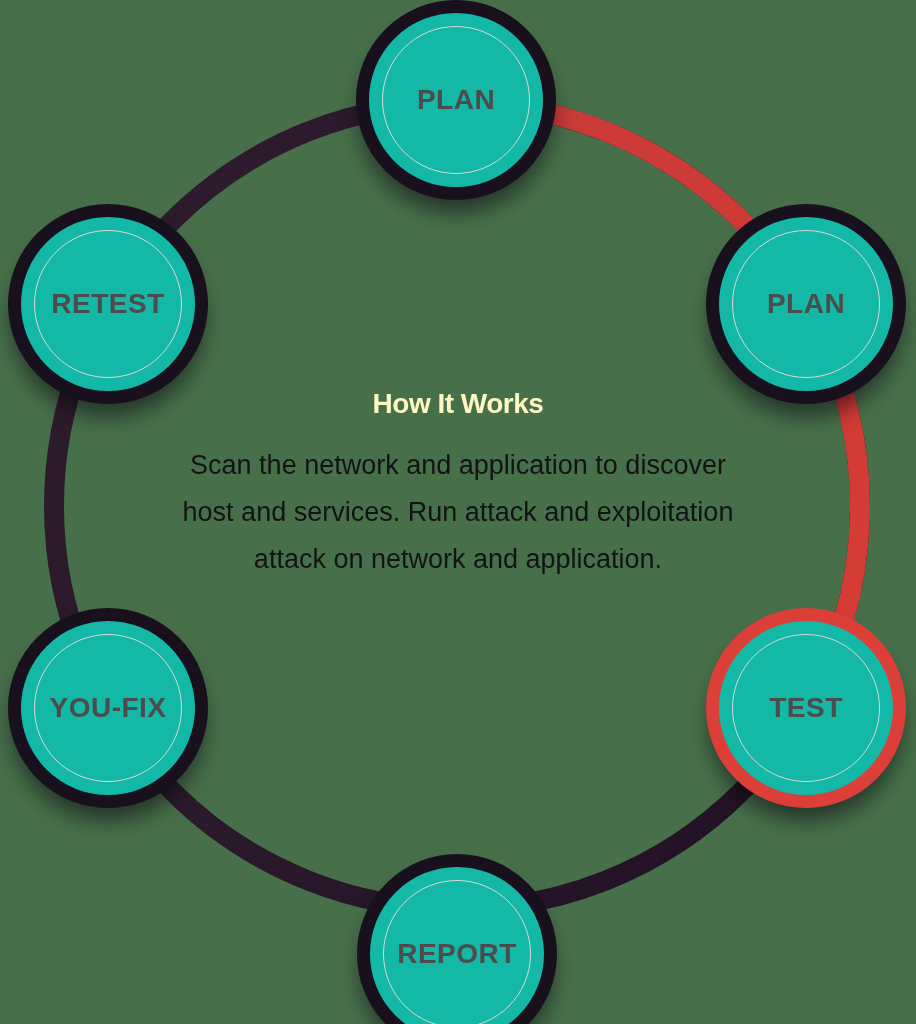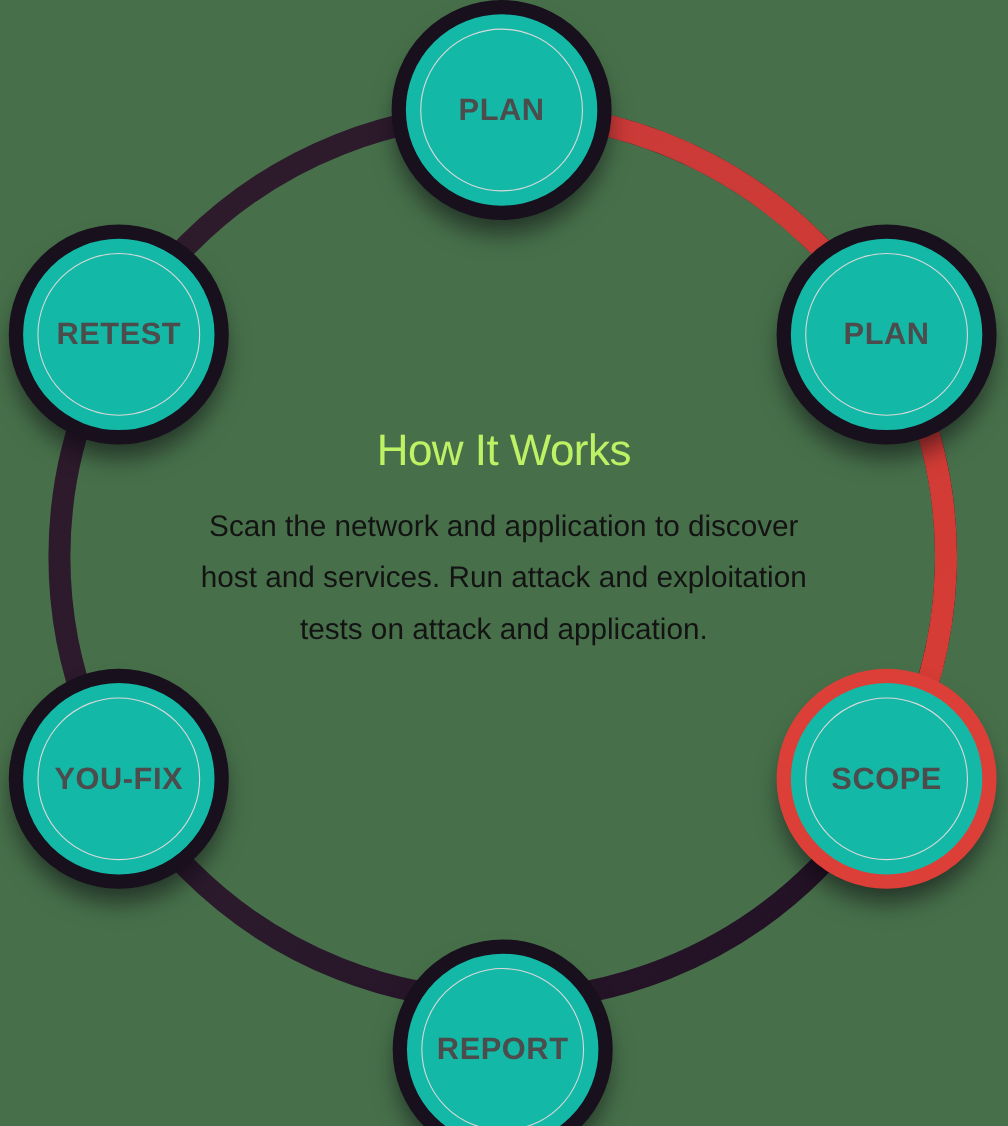--- a/index.html
+++ b/index.html
@@ -47,21 +47,21 @@
   .node-retest  { left: 8px;   top: 204px; }
 
   
   .center-copy {
     position: absolute; z-index: 2;
     left: 163px; top: 388px; width: 590px;
     text-align: center;
   }
   .center-copy h2 {
     margin: 0 0 22px 0;
-    font-size: 40px; font-weight: 400; color: #bef264;
+    font-size: 28px; font-weight: 700; color: #fef9c3;
     letter-spacing: -0.5px;
   }
   .center-copy p {
     margin: 0;
     font-size: 27px; line-height: 47px; color: #131313;
   }
 </style>
 </head>
 <body>
 
@@ -87,33 +87,33 @@
 
   <div class="node node-plan">
     <span class="label">PLAN</span>
   </div>
 
   <div class="node node-scope">
     <span class="label">PLAN</span>
   </div>
 
   <div class="node node-test active">
-    <span class="label">SCOPE</span>
+    <span class="label">TEST</span>
   </div>
 
   <div class="node node-report">
     <span class="label">REPORT</span>
   </div>
 
   <div class="node node-youfix">
     <span class="label">YOU-FIX</span>
   </div>
 
   <div class="node node-retest">
     <span class="label">RETEST</span>
   </div>
 
   <div class="center-copy">
     <h2>How It Works</h2>
-    <p>Scan the network and application to discover host and services. Run attack and exploitation tests on attack and application.</p>
+    <p>Scan the network and application to discover host and services. Run attack and exploitation attack on network and application.</p>
   </div>
 
 </div>
 
 </body></html>

